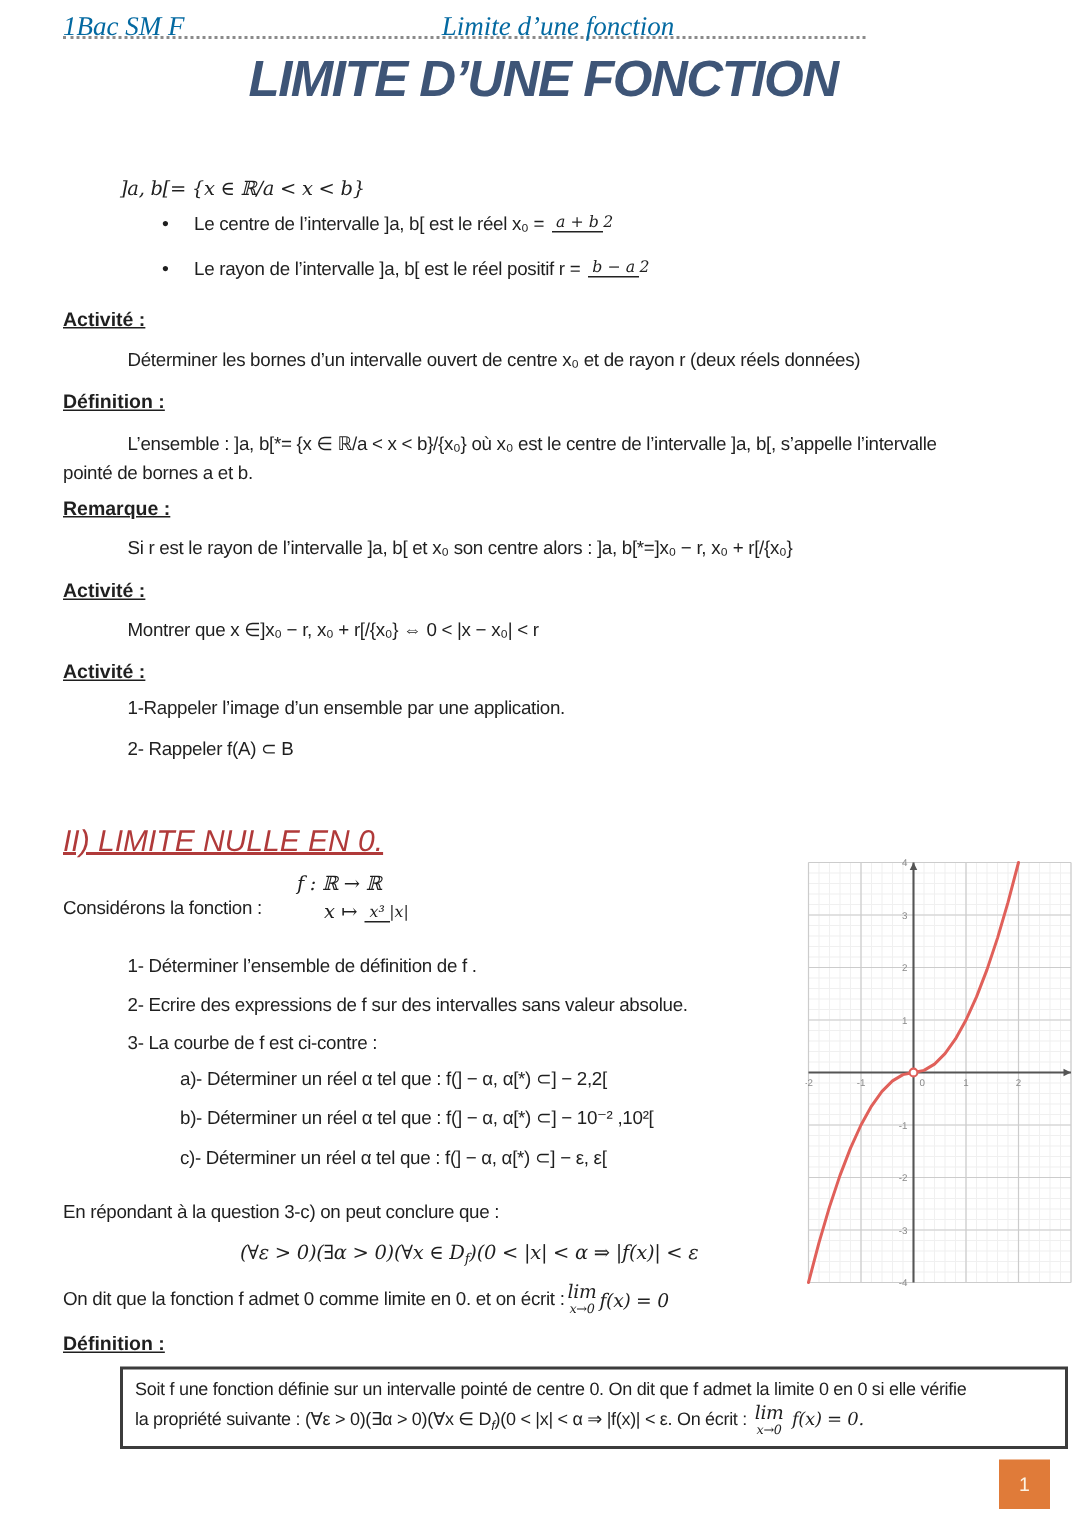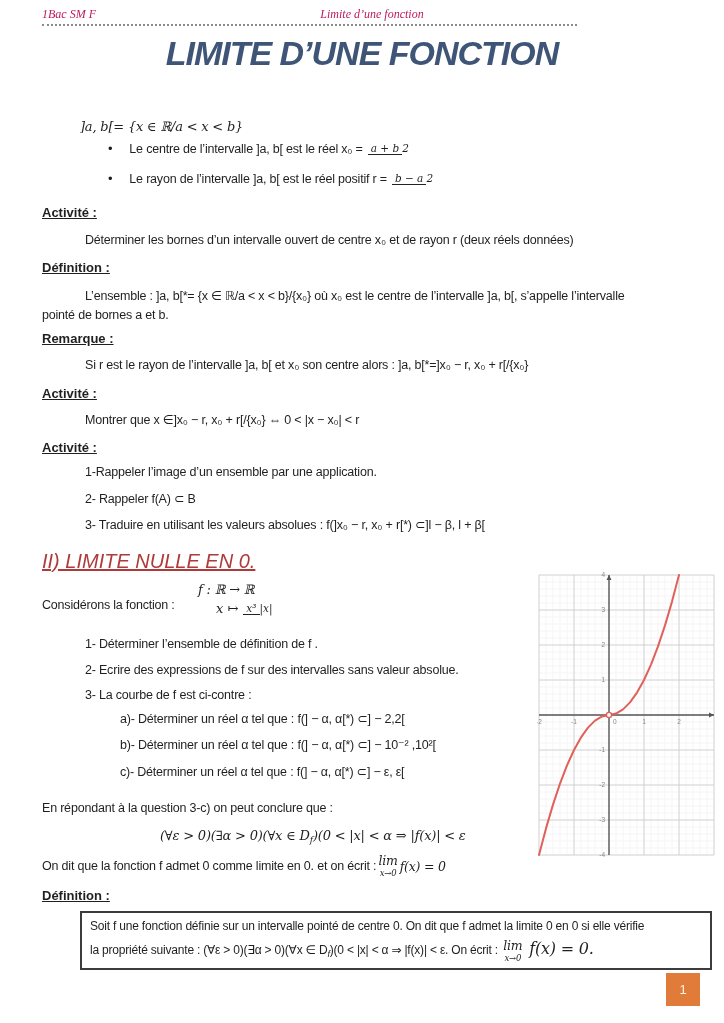--- a/index.html
+++ b/index.html
@@ -9,21 +9,21 @@
     overflow:hidden;margin:0 auto;
   }
   .abs{position:absolute;}
   .body-txt{font-size:12.5px;letter-spacing:-0.2px;white-space:nowrap;}
   .lbl{font-size:13px;font-weight:bold;text-decoration:underline;white-space:nowrap;}
   .math{font-family:"DejaVu Serif","Liberation Serif",serif;font-style:italic;}
   .hdr{
     left:42px;top:7px;width:535px;height:17px;
     border-bottom:2px dotted #8b8b8b;
     font-family:"Liberation Serif","DejaVu Serif",serif;font-style:italic;
-    font-size:12px;color:#be185d;
+    font-size:18px;color:#0369a1;
   }
   .hdr .center-lbl{position:absolute;left:330px;transform:translateX(-50%);top:0;}
   .doc-title{
     left:0;top:34px;width:724px;text-align:center;
     font-size:34px;font-weight:bold;font-style:italic;letter-spacing:-1px;
     color:#3e5577;white-space:nowrap;
   }
   .sec-head{
     font-size:20px;font-style:italic;color:#b03a3a;
     text-decoration:underline;text-decoration-color:#b03a3a;white-space:nowrap;
@@ -97,21 +97,20 @@
 
   <div class="abs lbl" style="left:42px;top:331px;">Remarque :</div>
   <div class="abs body-txt" style="left:85px;top:358px;">Si r est le rayon de l’intervalle ]a, b[ et x₀ son centre alors : ]a, b[*=]x₀ − r, x₀ + r[/{x₀}</div>
 
   <div class="abs lbl" style="left:42px;top:386px;">Activité :</div>
   <div class="abs body-txt" style="left:85px;top:412px;">Montrer que x ∈]x₀ − r, x₀ + r[/{x₀} ⇔ 0 &lt; |x − x₀| &lt; r</div>
 
   <div class="abs lbl" style="left:42px;top:440px;">Activité :</div>
   <div class="abs body-txt" style="left:85px;top:465px;">1-Rappeler l’image d’un ensemble par une application.</div>
   <div class="abs body-txt" style="left:85px;top:491px;">2- Rappeler f(A) ⊂ B</div>
-  <div class="abs body-txt" style="left:85px;top:517px;">3- Traduire en utilisant les valeurs absolues : f(]x₀ − r, x₀ + r[*) ⊂]l − β, l + β[</div>
 
   <div class="abs sec-head" style="left:42px;top:550px;">II) LIMITE NULLE EN 0.</div>
 
   <div class="abs body-txt math" style="left:198px;top:582px;font-size:13px;">f : ℝ → ℝ</div>
   <div class="abs body-txt" style="left:42px;top:598px;">Considérons la fonction :</div>
   <div class="abs row math" style="left:216px;top:601px;font-size:13px;">
     <span>x ↦</span>
     <span class="frac">
       <span class="num">x³</span>
       <span class="den">|x|</span>
@@ -246,19 +245,19 @@
   </div>
 
   <div class="abs lbl" style="left:42px;top:888px;">Définition :</div>
 
   <div class="abs def-box">
     <div>Soit f une fonction définie sur un intervalle pointé de centre 0. On dit que f admet la limite 0 en 0 si elle vérifie</div>
     <div>
       <span>la propriété suivante :  (∀ε &gt; 0)(∃α &gt; 0)(∀x ∈ D</span><sub class="df">f</sub><span>)(0 &lt; |x| &lt; α ⇒ |f(x)| &lt; ε. On écrit : </span><span class="limstk">
           <span class="limword">lim</span>
           <span class="limsub">x→0</span>
-        </span><span class="math" style="font-size:16px;"> f(x) = 0.</span>
+        </span><span class="math" style="font-size:12px;"> f(x) = 0.</span>
     </div>
   </div>
 
   <div class="abs page-badge">1</div>
 
 </div>
 
 </body></html>

